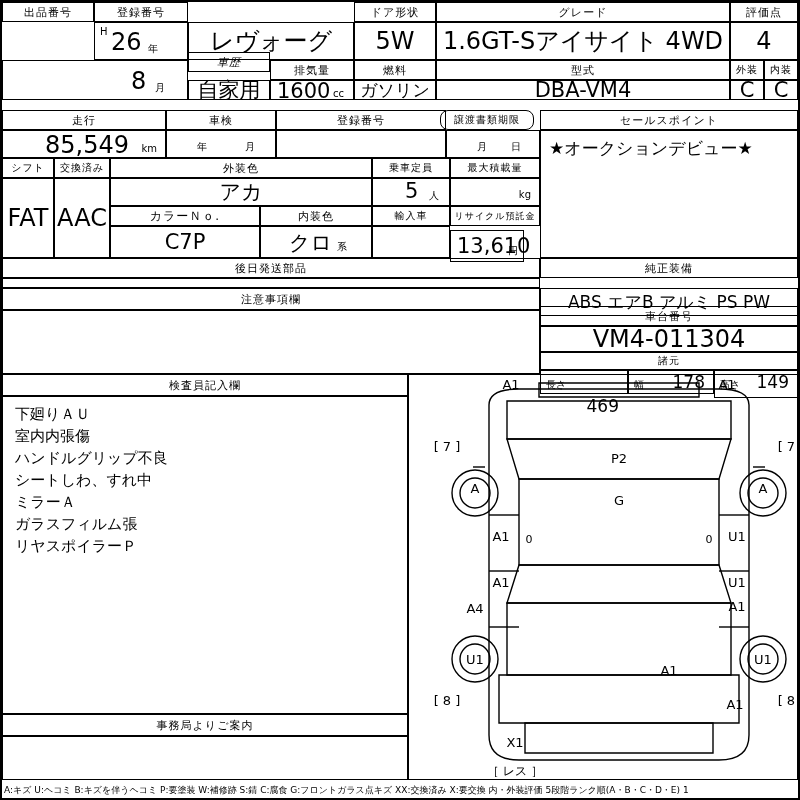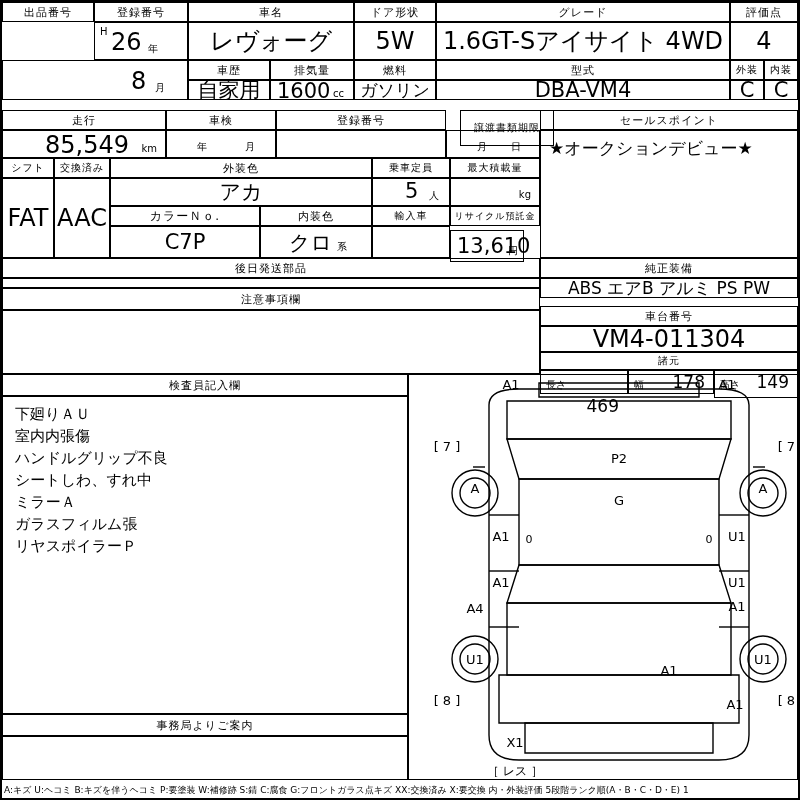--- a/index.html
+++ b/index.html
@@ -40,23 +40,20 @@
     <span>登録番号</span>
   </div>
   <div class="bx" style="left:94px;top:22px;width:94px;height:38px;">
     <div style="position:relative;width:100%;height:100%;">
       <span class="small" style="position:absolute;left:5px;top:3px;">H</span>
       <span class="val-lg" style="position:absolute;left:16px;top:5px;">26</span>
       <span class="small" style="position:absolute;left:53px;top:19px;">年</span>
     </div>
   </div>
 
-  <div class="bx c hdr" style="left:188px;top:2px;width:166px;height:20px;">
-    <span>車名</span>
-  </div>
   <div class="bx c" style="left:188px;top:22px;width:166px;height:38px;">
     <span class="val-lg">レヴォーグ</span>
   </div>
 
   <div class="bx c hdr" style="left:354px;top:2px;width:82px;height:20px;">
     <span>ドア形状</span>
   </div>
   <div class="bx c" style="left:354px;top:22px;width:82px;height:38px;">
     <span class="val-lg">5W</span>
   </div>
@@ -75,21 +72,21 @@
     <span class="val-lg">4</span>
   </div>
 
   <div class="bx" style="left:2px;top:60px;width:186px;height:40px;">
     <div style="position:relative;width:100%;height:100%;">
       <span class="val-lg" style="position:absolute;left:128px;top:6px;">8</span>
       <span class="small" style="position:absolute;left:152px;top:20px;">月</span>
     </div>
   </div>
 
-  <div class="bx c hdr" style="left:188px;top:60px;width:82px;height:20px;">
+  <div class="bx c hdr" style="left:188px;top:52px;width:82px;height:20px;font-style:italic;">
     <span>車歴</span>
   </div>
   <div class="bx c" style="left:188px;top:80px;width:82px;height:20px;">
     <span class="val">自家用</span>
   </div>
 
   <div class="bx c hdr" style="left:270px;top:60px;width:84px;height:20px;">
     <span>排気量</span>
   </div>
   <div class="bx" style="left:270px;top:80px;width:84px;height:20px;">
@@ -146,21 +143,21 @@
     </div>
   </div>
 
   <div class="bx c hdr" style="left:276px;top:110px;width:170px;height:20px;">
     <span>登録番号</span>
   </div>
   <div class="bx c" style="left:276px;top:130px;width:170px;height:28px;">
     <span class="val"></span>
   </div>
 
-  <div class="bx c hdr" style="left:460px;top:110px;width:94px;height:36px;">
+  <div class="bx c hdr" style="left:440px;top:110px;width:94px;height:20px;border-radius:8px;">
     <span style="font-size:10px;">譲渡書類期限</span>
   </div>
   <div class="bx" style="left:446px;top:130px;width:94px;height:28px;">
     <div style="position:relative;width:100%;height:100%;">
       <span class="small" style="position:absolute;left:30px;top:9px;">月</span>
       <span class="small" style="position:absolute;left:64px;top:9px;">日</span>
     </div>
   </div>
 
   <div class="bx c hdr" style="left:2px;top:158px;width:52px;height:20px;">
@@ -250,21 +247,21 @@
   <div class="bx c hdr" style="left:540px;top:110px;width:258px;height:20px;">
     <span>セールスポイント</span>
   </div>
   <div class="bx l" style="left:540px;top:130px;width:258px;height:128px;align-items:flex-start;">
     <span style="font-size:17px;padding:6px 0 0 8px;">★オークションデビュー★</span>
   </div>
 
   <div class="bx c hdr" style="left:540px;top:258px;width:258px;height:20px;">
     <span>純正装備</span>
   </div>
-  <div class="bx c" style="left:540px;top:278px;width:258px;height:20px;">
+  <div class="bx c" style="left:540px;top:288px;width:258px;height:28px;">
     <span style="font-size:17px;">ABS エアB アルミ PS PW</span>
   </div>
 
   <div class="bx c hdr" style="left:540px;top:306px;width:258px;height:20px;">
     <span>車台番号</span>
   </div>
   <div class="bx c" style="left:540px;top:326px;width:258px;height:26px;">
     <span class="val-lg">VM4-011304</span>
   </div>
 

